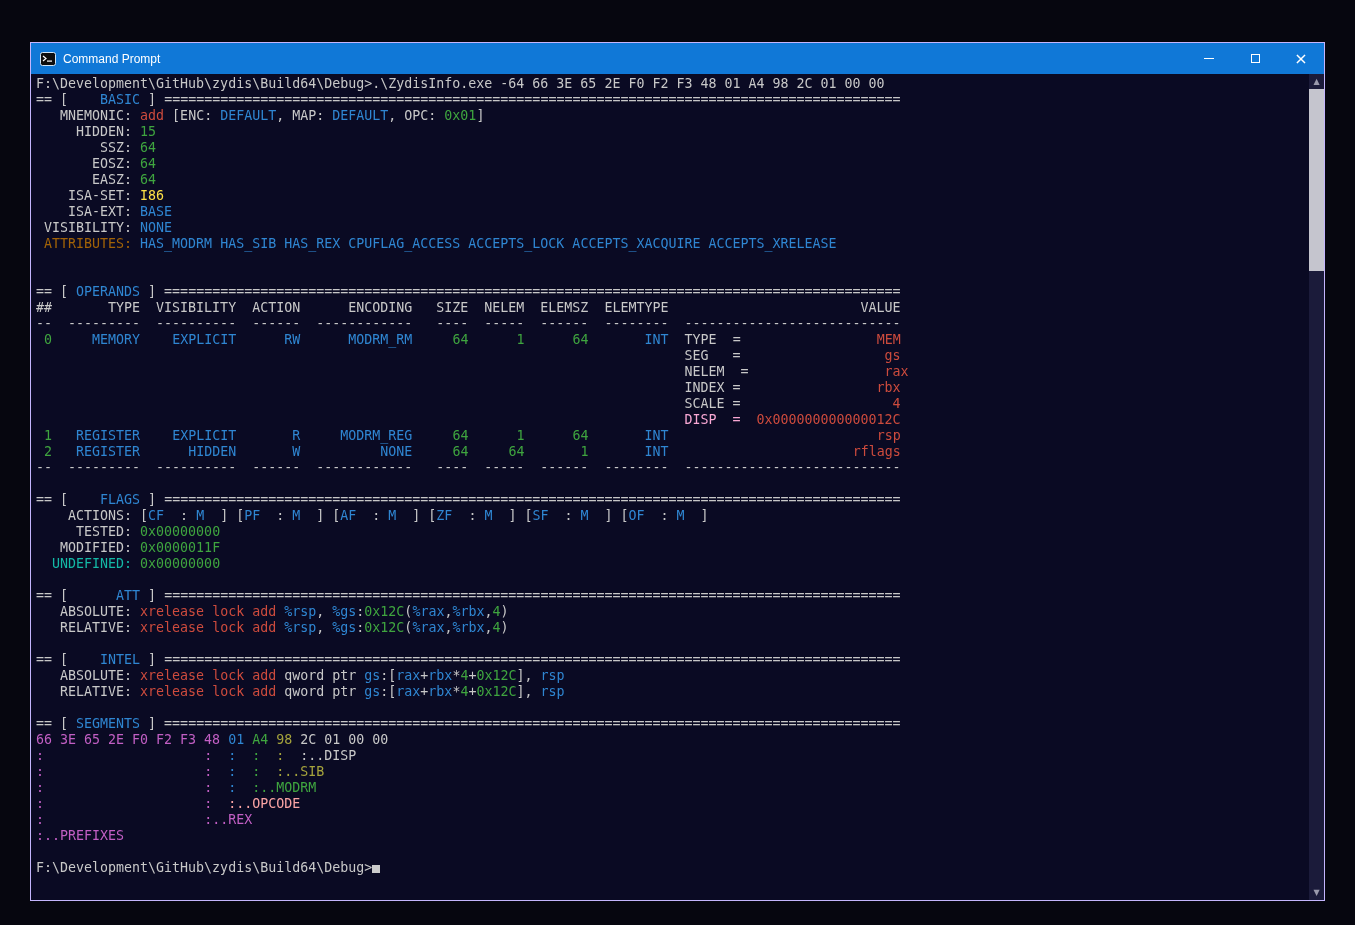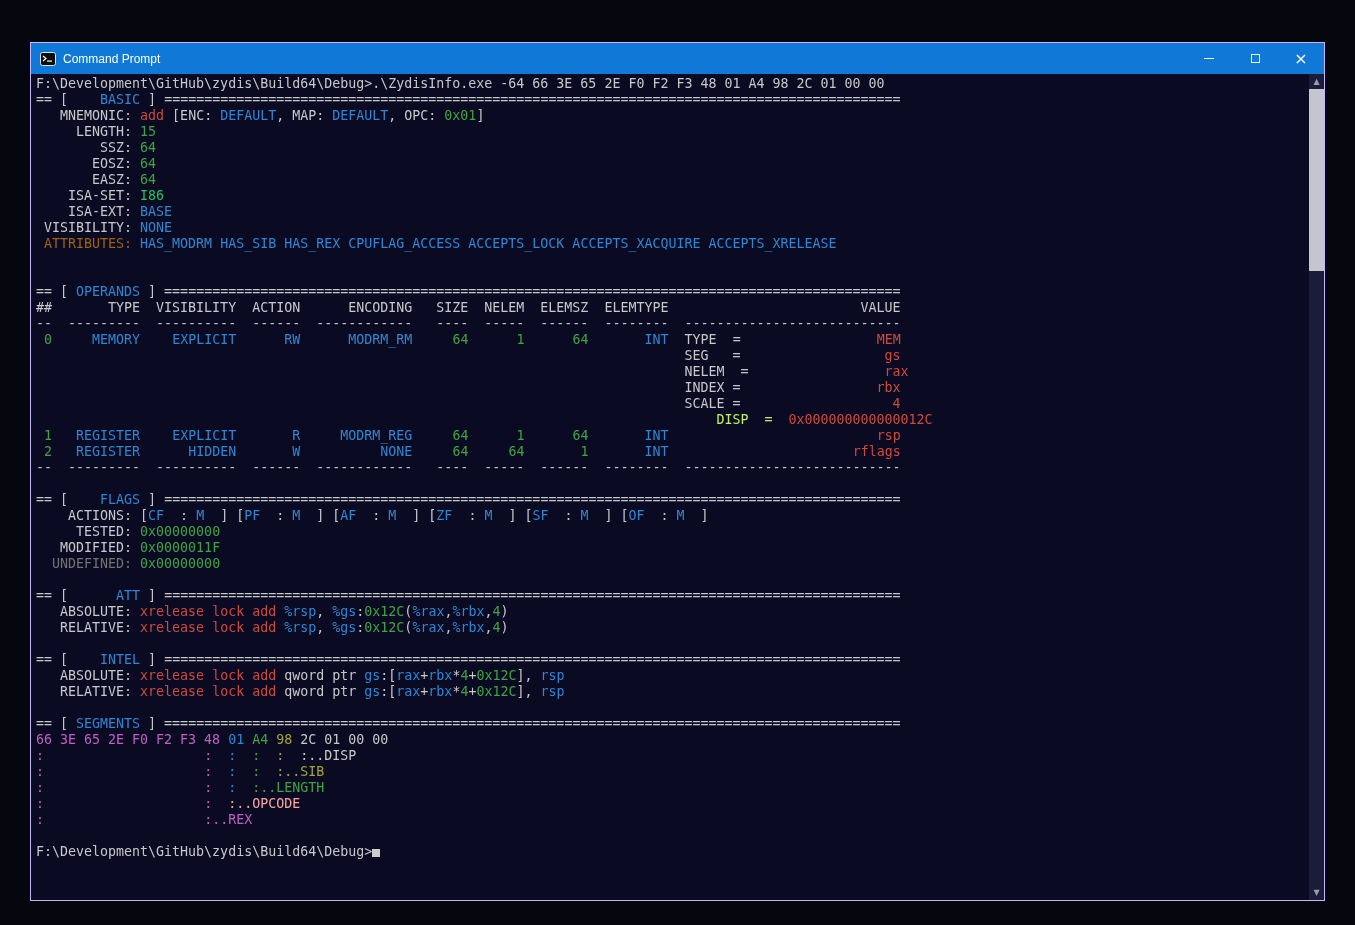--- a/index.html
+++ b/index.html
@@ -77,64 +77,65 @@
         <span class="close-glyph">×</span>
       </div>
     </div>
   </div>
 
   <div class="console">
     <div class="output">
         <div class="line"><span style="color: rgb(200, 200, 200);">F:\Development\GitHub\zydis\Build64\Debug&gt;.\ZydisInfo.exe -64 66 3E 65 2E F0 F2 F3 48 01 A4 98 2C 01 00 00</span></div>
         <div class="line"><span style="color: rgb(200, 200, 200);">== [ </span><span style="color: rgb(200, 200, 200);">   </span><span style="color: rgb(47, 134, 210);">BASIC</span><span style="color: rgb(200, 200, 200);"> ] </span><span style="color: rgb(200, 200, 200);">============================================================================================</span></div>
         <div class="line"><span style="color: rgb(200, 200, 200);">   MNEMONIC: </span><span style="color: rgb(205, 75, 61);">add</span><span style="color: rgb(200, 200, 200);"> [ENC: </span><span style="color: rgb(47, 134, 210);">DEFAULT</span><span style="color: rgb(200, 200, 200);">, MAP: </span><span style="color: rgb(47, 134, 210);">DEFAULT</span><span style="color: rgb(200, 200, 200);">, OPC: </span><span style="color: rgb(63, 165, 63);">0x01</span><span style="color: rgb(200, 200, 200);">]</span></div>
-        <div class="line"><span style="color: rgb(200, 200, 200);">     LENGTH: </span><span style="color: rgb(63, 165, 63);">15</span></div>
+        <div class="line"><span style="color: rgb(200, 200, 200);">     HIDDEN: </span><span style="color: rgb(63, 165, 63);">15</span></div>
         <div class="line"><span style="color: rgb(200, 200, 200);">        SSZ: </span><span style="color: rgb(63, 165, 63);">64</span></div>
         <div class="line"><span style="color: rgb(200, 200, 200);">       EOSZ: </span><span style="color: rgb(63, 165, 63);">64</span></div>
         <div class="line"><span style="color: rgb(200, 200, 200);">       EASZ: </span><span style="color: rgb(63, 165, 63);">64</span></div>
-        <div class="line"><span style="color: rgb(200, 200, 200);">    ISA-SET: </span><span style="color: #22c55e;">I86</span></div>
+        <div class="line"><span style="color: rgb(200, 200, 200);">    ISA-SET: </span><span style="color: #fde047;">I86</span></div>
         <div class="line"><span style="color: rgb(200, 200, 200);">    ISA-EXT: </span><span style="color: rgb(47, 134, 210);">BASE</span></div>
         <div class="line"><span style="color: rgb(200, 200, 200);"> VISIBILITY: </span><span style="color: rgb(47, 134, 210);">NONE</span></div>
         <div class="line"><span style="color: #a16207;"> ATTRIBUTES: </span><span style="color: rgb(47, 134, 210);">HAS_MODRM HAS_SIB HAS_REX CPUFLAG_ACCESS ACCEPTS_LOCK ACCEPTS_XACQUIRE ACCEPTS_XRELEASE</span></div>
         <div class="line"><span style="color: rgb(200, 200, 200);">             </span></div>
         <div class="line"></div>
         <div class="line"><span style="color: rgb(200, 200, 200);">== [ </span><span style="color: rgb(47, 134, 210);">OPERANDS</span><span style="color: rgb(200, 200, 200);"> ] </span><span style="color: rgb(200, 200, 200);">============================================================================================</span></div>
         <div class="line"><span style="color: rgb(200, 200, 200);">##       TYPE  VISIBILITY  ACTION      ENCODING   SIZE  NELEM  ELEMSZ  ELEMTYPE</span><span style="color: rgb(200, 200, 200);">                        </span><span style="color: rgb(200, 200, 200);">VALUE</span></div>
         <div class="line"><span style="color: rgb(200, 200, 200);">--  ---------  ----------  ------  ------------   ----  -----  ------  --------  </span><span style="color: rgb(200, 200, 200);">---------------------------</span></div>
         <div class="line"><span style="color: rgb(200, 200, 200);"> </span><span style="color: rgb(63, 165, 63);">0</span><span style="color: rgb(200, 200, 200);">     </span><span style="color: rgb(47, 134, 210);">MEMORY</span><span style="color: rgb(200, 200, 200);">    </span><span style="color: rgb(47, 134, 210);">EXPLICIT</span><span style="color: rgb(200, 200, 200);">      </span><span style="color: rgb(47, 134, 210);">RW</span><span style="color: rgb(200, 200, 200);">      </span><span style="color: rgb(47, 134, 210);">MODRM_RM</span><span style="color: rgb(200, 200, 200);">     </span><span style="color: rgb(63, 165, 63);">64</span><span style="color: rgb(200, 200, 200);">      </span><span style="color: rgb(63, 165, 63);">1</span><span style="color: rgb(200, 200, 200);">      </span><span style="color: rgb(63, 165, 63);">64</span><span style="color: rgb(200, 200, 200);">       </span><span style="color: rgb(47, 134, 210);">INT</span><span style="color: rgb(200, 200, 200);">  TYPE  =</span><span style="color: rgb(200, 200, 200);">                 </span><span style="color: rgb(205, 75, 61);">MEM</span></div>
         <div class="line"><span style="color: rgb(200, 200, 200);">                                                                                 </span><span style="color: rgb(200, 200, 200);">SEG   =</span><span style="color: rgb(200, 200, 200);">                  </span><span style="color: rgb(205, 75, 61);">gs</span></div>
         <div class="line"><span style="color: rgb(200, 200, 200);">                                                                                 </span><span style="color: rgb(200, 200, 200);">NELEM  =</span><span style="color: rgb(200, 200, 200);">                 </span><span style="color: rgb(205, 75, 61);">rax</span></div>
         <div class="line"><span style="color: rgb(200, 200, 200);">                                                                                 </span><span style="color: rgb(200, 200, 200);">INDEX =</span><span style="color: rgb(200, 200, 200);">                 </span><span style="color: rgb(205, 75, 61);">rbx</span></div>
         <div class="line"><span style="color: rgb(200, 200, 200);">                                                                                 </span><span style="color: rgb(200, 200, 200);">SCALE =</span><span style="color: rgb(200, 200, 200);">                   </span><span style="color: rgb(205, 75, 61);">4</span></div>
-        <div class="line"><span style="color: rgb(200, 200, 200);">                                                                                 </span><span style="color: #bef264; margin-left: 32px;">DISP  =</span><span style="color: rgb(200, 200, 200);">  </span><span style="color: rgb(205, 75, 61);">0x000000000000012C</span></div>
+        <div class="line"><span style="color: rgb(200, 200, 200);">                                                                                 </span><span style="color: #f9a8d4;">DISP  =</span><span style="color: rgb(200, 200, 200);">  </span><span style="color: rgb(205, 75, 61);">0x000000000000012C</span></div>
         <div class="line"><span style="color: rgb(200, 200, 200);"> </span><span style="color: rgb(63, 165, 63);">1</span><span style="color: rgb(200, 200, 200);">   </span><span style="color: rgb(47, 134, 210);">REGISTER</span><span style="color: rgb(200, 200, 200);">    </span><span style="color: rgb(47, 134, 210);">EXPLICIT</span><span style="color: rgb(200, 200, 200);">       </span><span style="color: rgb(47, 134, 210);">R</span><span style="color: rgb(200, 200, 200);">     </span><span style="color: rgb(47, 134, 210);">MODRM_REG</span><span style="color: rgb(200, 200, 200);">     </span><span style="color: rgb(63, 165, 63);">64</span><span style="color: rgb(200, 200, 200);">      </span><span style="color: rgb(63, 165, 63);">1</span><span style="color: rgb(200, 200, 200);">      </span><span style="color: rgb(63, 165, 63);">64</span><span style="color: rgb(200, 200, 200);">       </span><span style="color: rgb(47, 134, 210);">INT</span><span style="color: rgb(200, 200, 200);">                          </span><span style="color: rgb(205, 75, 61);">rsp</span></div>
         <div class="line"><span style="color: rgb(200, 200, 200);"> </span><span style="color: rgb(63, 165, 63);">2</span><span style="color: rgb(200, 200, 200);">   </span><span style="color: rgb(47, 134, 210);">REGISTER</span><span style="color: rgb(200, 200, 200);">      </span><span style="color: rgb(47, 134, 210);">HIDDEN</span><span style="color: rgb(200, 200, 200);">       </span><span style="color: rgb(47, 134, 210);">W</span><span style="color: rgb(200, 200, 200);">          </span><span style="color: rgb(47, 134, 210);">NONE</span><span style="color: rgb(200, 200, 200);">     </span><span style="color: rgb(63, 165, 63);">64</span><span style="color: rgb(200, 200, 200);">     </span><span style="color: rgb(63, 165, 63);">64</span><span style="color: rgb(200, 200, 200);">       </span><span style="color: rgb(63, 165, 63);">1</span><span style="color: rgb(200, 200, 200);">       </span><span style="color: rgb(47, 134, 210);">INT</span><span style="color: rgb(200, 200, 200);">                       </span><span style="color: rgb(205, 75, 61);">rflags</span></div>
         <div class="line"><span style="color: rgb(200, 200, 200);">--  ---------  ----------  ------  ------------   ----  -----  ------  --------  </span><span style="color: rgb(200, 200, 200);">---------------------------</span></div>
         <div class="line"></div>
         <div class="line"><span style="color: rgb(200, 200, 200);">== [ </span><span style="color: rgb(200, 200, 200);">   </span><span style="color: rgb(47, 134, 210);">FLAGS</span><span style="color: rgb(200, 200, 200);"> ] </span><span style="color: rgb(200, 200, 200);">============================================================================================</span></div>
         <div class="line"><span style="color: rgb(200, 200, 200);">    ACTIONS: [</span><span style="color: rgb(47, 134, 210);">CF</span><span style="color: rgb(200, 200, 200);">  : </span><span style="color: rgb(47, 134, 210);">M</span><span style="color: rgb(200, 200, 200);">  ] [</span><span style="color: rgb(47, 134, 210);">PF</span><span style="color: rgb(200, 200, 200);">  : </span><span style="color: rgb(47, 134, 210);">M</span><span style="color: rgb(200, 200, 200);">  ] [</span><span style="color: rgb(47, 134, 210);">AF</span><span style="color: rgb(200, 200, 200);">  : </span><span style="color: rgb(47, 134, 210);">M</span><span style="color: rgb(200, 200, 200);">  ] [</span><span style="color: rgb(47, 134, 210);">ZF</span><span style="color: rgb(200, 200, 200);">  : </span><span style="color: rgb(47, 134, 210);">M</span><span style="color: rgb(200, 200, 200);">  ] [</span><span style="color: rgb(47, 134, 210);">SF</span><span style="color: rgb(200, 200, 200);">  : </span><span style="color: rgb(47, 134, 210);">M</span><span style="color: rgb(200, 200, 200);">  ] [</span><span style="color: rgb(47, 134, 210);">OF</span><span style="color: rgb(200, 200, 200);">  : </span><span style="color: rgb(47, 134, 210);">M</span><span style="color: rgb(200, 200, 200);">  ]</span></div>
         <div class="line"><span style="color: rgb(200, 200, 200);">     TESTED: </span><span style="color: rgb(63, 165, 63);">0x00000000</span></div>
         <div class="line"><span style="color: rgb(200, 200, 200);">   MODIFIED: </span><span style="color: rgb(63, 165, 63);">0x0000011F</span></div>
-        <div class="line"><span style="color: #737373;">  UNDEFINED: </span><span style="color: rgb(63, 165, 63);">0x00000000</span></div>
+        <div class="line"><span style="color: #14b8a6;">  UNDEFINED: </span><span style="color: rgb(63, 165, 63);">0x00000000</span></div>
         <div class="line"></div>
         <div class="line"><span style="color: rgb(200, 200, 200);">== [ </span><span style="color: rgb(200, 200, 200);">     </span><span style="color: rgb(47, 134, 210);">ATT</span><span style="color: rgb(200, 200, 200);"> ] </span><span style="color: rgb(200, 200, 200);">============================================================================================</span></div>
         <div class="line"><span style="color: rgb(200, 200, 200);">   ABSOLUTE: </span><span style="color: rgb(205, 75, 61);">xrelease</span><span style="color: rgb(200, 200, 200);"> </span><span style="color: rgb(205, 75, 61);">lock</span><span style="color: rgb(200, 200, 200);"> </span><span style="color: rgb(205, 75, 61);">add</span><span style="color: rgb(200, 200, 200);"> </span><span style="color: rgb(47, 134, 210);">%rsp</span><span style="color: rgb(200, 200, 200);">, </span><span style="color: rgb(47, 134, 210);">%gs</span><span style="color: rgb(200, 200, 200);">:</span><span style="color: rgb(63, 165, 63);">0x12C</span><span style="color: rgb(200, 200, 200);">(</span><span style="color: rgb(47, 134, 210);">%rax</span><span style="color: rgb(200, 200, 200);">,</span><span style="color: rgb(47, 134, 210);">%rbx</span><span style="color: rgb(200, 200, 200);">,</span><span style="color: rgb(63, 165, 63);">4</span><span style="color: rgb(200, 200, 200);">)</span></div>
         <div class="line"><span style="color: rgb(200, 200, 200);">   RELATIVE: </span><span style="color: rgb(205, 75, 61);">xrelease</span><span style="color: rgb(200, 200, 200);"> </span><span style="color: rgb(205, 75, 61);">lock</span><span style="color: rgb(200, 200, 200);"> </span><span style="color: rgb(205, 75, 61);">add</span><span style="color: rgb(200, 200, 200);"> </span><span style="color: rgb(47, 134, 210);">%rsp</span><span style="color: rgb(200, 200, 200);">, </span><span style="color: rgb(47, 134, 210);">%gs</span><span style="color: rgb(200, 200, 200);">:</span><span style="color: rgb(63, 165, 63);">0x12C</span><span style="color: rgb(200, 200, 200);">(</span><span style="color: rgb(47, 134, 210);">%rax</span><span style="color: rgb(200, 200, 200);">,</span><span style="color: rgb(47, 134, 210);">%rbx</span><span style="color: rgb(200, 200, 200);">,</span><span style="color: rgb(63, 165, 63);">4</span><span style="color: rgb(200, 200, 200);">)</span></div>
         <div class="line"></div>
         <div class="line"><span style="color: rgb(200, 200, 200);">== [ </span><span style="color: rgb(200, 200, 200);">   </span><span style="color: rgb(47, 134, 210);">INTEL</span><span style="color: rgb(200, 200, 200);"> ] </span><span style="color: rgb(200, 200, 200);">============================================================================================</span></div>
         <div class="line"><span style="color: rgb(200, 200, 200);">   ABSOLUTE: </span><span style="color: rgb(205, 75, 61);">xrelease</span><span style="color: rgb(200, 200, 200);"> </span><span style="color: rgb(205, 75, 61);">lock</span><span style="color: rgb(200, 200, 200);"> </span><span style="color: rgb(205, 75, 61);">add</span><span style="color: rgb(200, 200, 200);"> qword ptr </span><span style="color: rgb(47, 134, 210);">gs</span><span style="color: rgb(200, 200, 200);">:[</span><span style="color: rgb(47, 134, 210);">rax</span><span style="color: rgb(200, 200, 200);">+</span><span style="color: rgb(47, 134, 210);">rbx</span><span style="color: rgb(200, 200, 200);">*</span><span style="color: rgb(63, 165, 63);">4</span><span style="color: rgb(200, 200, 200);">+</span><span style="color: rgb(63, 165, 63);">0x12C</span><span style="color: rgb(200, 200, 200);">], </span><span style="color: rgb(47, 134, 210);">rsp</span></div>
         <div class="line"><span style="color: rgb(200, 200, 200);">   RELATIVE: </span><span style="color: rgb(205, 75, 61);">xrelease</span><span style="color: rgb(200, 200, 200);"> </span><span style="color: rgb(205, 75, 61);">lock</span><span style="color: rgb(200, 200, 200);"> </span><span style="color: rgb(205, 75, 61);">add</span><span style="color: rgb(200, 200, 200);"> qword ptr </span><span style="color: rgb(47, 134, 210);">gs</span><span style="color: rgb(200, 200, 200);">:[</span><span style="color: rgb(47, 134, 210);">rax</span><span style="color: rgb(200, 200, 200);">+</span><span style="color: rgb(47, 134, 210);">rbx</span><span style="color: rgb(200, 200, 200);">*</span><span style="color: rgb(63, 165, 63);">4</span><span style="color: rgb(200, 200, 200);">+</span><span style="color: rgb(63, 165, 63);">0x12C</span><span style="color: rgb(200, 200, 200);">], </span><span style="color: rgb(47, 134, 210);">rsp</span></div>
         <div class="line"></div>
         <div class="line"><span style="color: rgb(200, 200, 200);">== [ </span><span style="color: rgb(47, 134, 210);">SEGMENTS</span><span style="color: rgb(200, 200, 200);"> ] </span><span style="color: rgb(200, 200, 200);">============================================================================================</span></div>
         <div class="line"><span style="color: rgb(194, 95, 196);">66 3E 65 2E F0 F2 F3 48</span><span style="color: rgb(200, 200, 200);"> </span><span style="color: rgb(47, 134, 210);">01</span><span style="color: rgb(200, 200, 200);"> </span><span style="color: rgb(63, 165, 63);">A4</span><span style="color: rgb(200, 200, 200);"> </span><span style="color: rgb(165, 163, 60);">98</span><span style="color: rgb(200, 200, 200);"> </span><span style="color: rgb(200, 200, 200);">2C 01 00 00</span></div>
         <div class="line"><span style="color: rgb(194, 95, 196);">:</span><span style="color: rgb(200, 200, 200);">                    </span><span style="color: rgb(194, 95, 196);">:</span><span style="color: rgb(200, 200, 200);">  </span><span style="color: rgb(47, 134, 210);">:</span><span style="color: rgb(200, 200, 200);">  </span><span style="color: rgb(63, 165, 63);">:</span><span style="color: rgb(200, 200, 200);">  </span><span style="color: rgb(165, 163, 60);">:</span><span style="color: rgb(200, 200, 200);">  </span><span style="color: rgb(200, 200, 200);">:..DISP</span></div>
         <div class="line"><span style="color: rgb(194, 95, 196);">:</span><span style="color: rgb(200, 200, 200);">                    </span><span style="color: rgb(194, 95, 196);">:</span><span style="color: rgb(200, 200, 200);">  </span><span style="color: rgb(47, 134, 210);">:</span><span style="color: rgb(200, 200, 200);">  </span><span style="color: rgb(63, 165, 63);">:</span><span style="color: rgb(200, 200, 200);">  </span><span style="color: rgb(165, 163, 60);">:..SIB</span></div>
-        <div class="line"><span style="color: rgb(194, 95, 196);">:</span><span style="color: rgb(200, 200, 200);">                    </span><span style="color: rgb(194, 95, 196);">:</span><span style="color: rgb(200, 200, 200);">  </span><span style="color: rgb(47, 134, 210);">:</span><span style="color: rgb(200, 200, 200);">  </span><span style="color: rgb(63, 165, 63);">:..LENGTH</span></div>
+        <div class="line"><span style="color: rgb(194, 95, 196);">:</span><span style="color: rgb(200, 200, 200);">                    </span><span style="color: rgb(194, 95, 196);">:</span><span style="color: rgb(200, 200, 200);">  </span><span style="color: rgb(47, 134, 210);">:</span><span style="color: rgb(200, 200, 200);">  </span><span style="color: rgb(63, 165, 63);">:..MODRM</span></div>
         <div class="line"><span style="color: rgb(194, 95, 196);">:</span><span style="color: rgb(200, 200, 200);">                    </span><span style="color: rgb(194, 95, 196);">:</span><span style="color: rgb(200, 200, 200);">  </span><span style="color: #fca5a5;">:..OPCODE</span></div>
         <div class="line"><span style="color: rgb(194, 95, 196);">:</span><span style="color: rgb(200, 200, 200);">                    </span><span style="color: rgb(194, 95, 196);">:..REX</span></div>
+        <div class="line"><span style="color: rgb(194, 95, 196);">:..PREFIXES</span></div>
         <div class="line"></div>
         <div class="line"><span style="color: rgb(200, 200, 200);">F:\Development\GitHub\zydis\Build64\Debug&gt;</span><span class="cursor" style="color: rgb(200, 200, 200);"></span></div>
       </div>
     <div class="scrollbar">
       <div class="sb-btn">▲</div>
       <div class="sb-track">
         <div class="sb-thumb"></div>
       </div>
       <div class="sb-btn">▼</div>
     </div>

